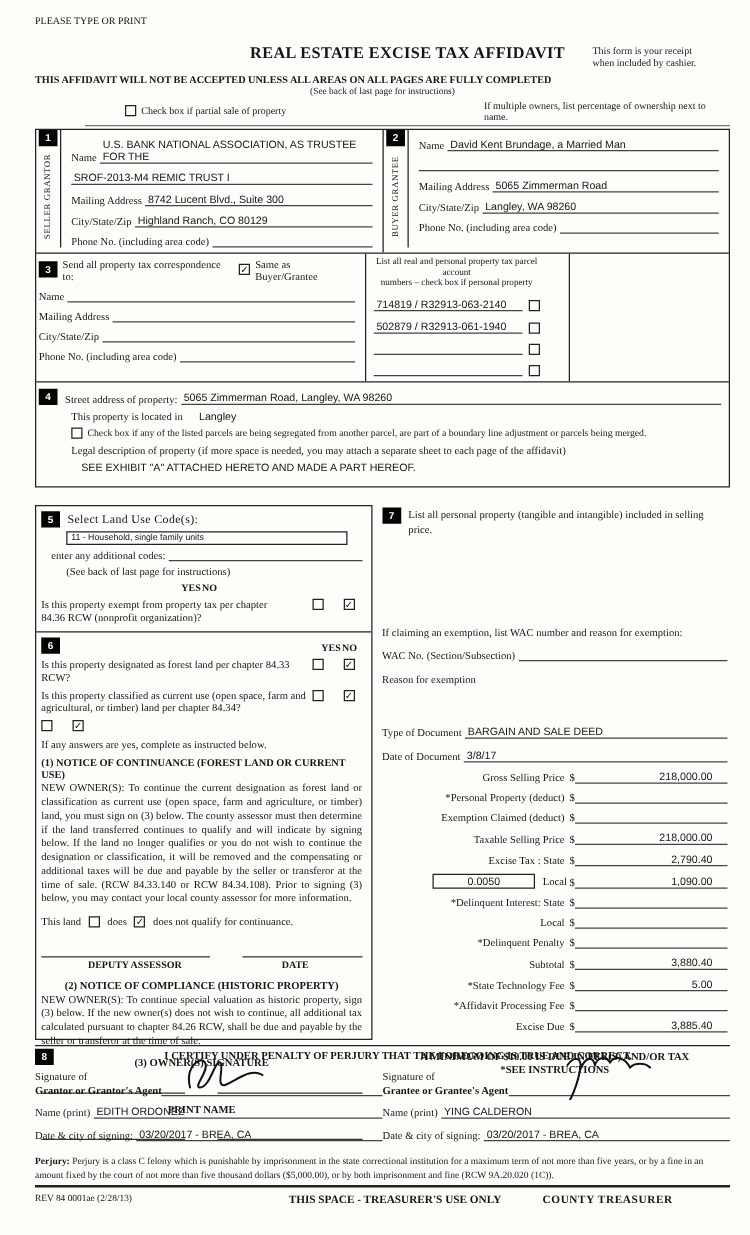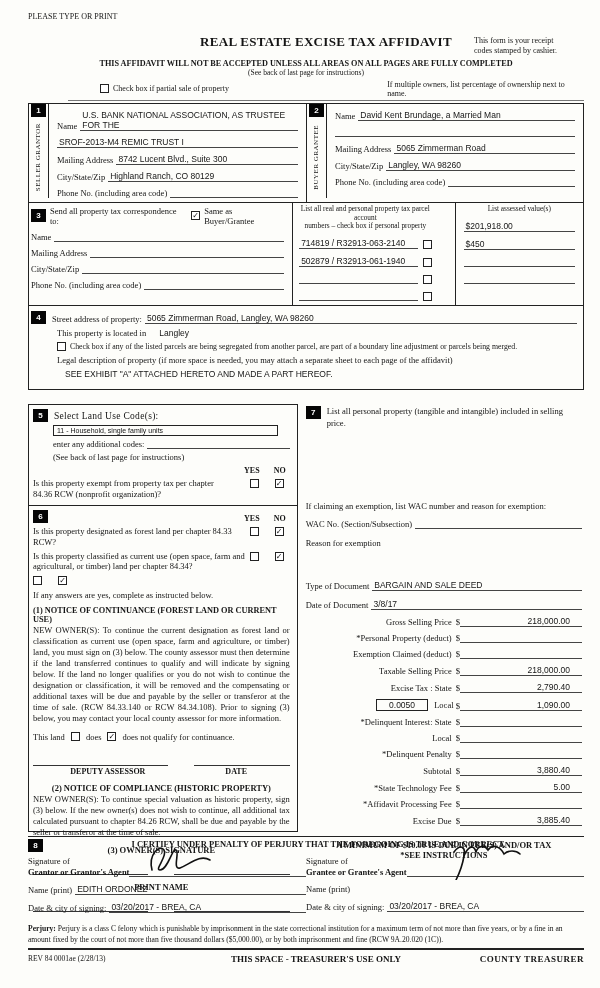--- a/index.html
+++ b/index.html
@@ -18,21 +18,21 @@
   .logo-txt { line-height:1; }
   .logo-dept { font-size:7px; font-weight:bold; padding-left:14px; }
   .logo-rev { font-size:17px; font-weight:bold; letter-spacing:-0.5px; }
   .logo-state { font-size:8.5px; font-style:italic; padding-left:10px; }
   .logo-mark { width:30px; height:30px; margin-left:2px; }
   .hdr-center { flex:1; text-align:center; padding-top:16px; }
   .title { font-size:13px; font-weight:bold; letter-spacing:0.3px; }
   .subtitle { font-size:10.5px; margin-top:2px; }
   .hdr-right { width:110px; font-size:8px; padding-top:18px; line-height:1.3; }
   .please { font-size:8px; margin-top:-6px; }
-  .warn { text-align:center; font-weight:bold; font-size:8.2px; margin-top:2px; }
+  .warn { text-align:left; font-weight:bold; font-size:8.2px; margin-top:2px; }
   .seeback { text-align:center; font-size:7.5px; }
   .partial-row { display:flex; font-size:8px; margin:3px 0 2px 40px; border-bottom:1px solid #777; padding-bottom:2px;padding-left:32px; }
   .partial-left { display:flex; align-items:center; gap:4px; width:290px; }
   
   .cb { display:inline-block; width:9px; height:9px; border:1px solid #222; background:#fff;
         font-size:8px; line-height:8px; text-align:center; color:#111; flex:none; }
   .badge { width:15px; height:13px; background:#050505; color:#fff; font-size:8px; font-weight:bold;
            display:flex; align-items:center; justify-content:center; flex:none;
            font-family:"Liberation Sans", sans-serif; }
   .uline { flex:1; border-bottom:1px solid #444; min-height:10px; padding:0 2px; }
@@ -59,71 +59,71 @@
   .sec4 { padding:3px 6px 10px 2px; }
   .sec4 .frow { margin-top:4px; }
   .indent { margin-left:26px; }
   
   .lower { display:flex; margin-top:14px; height:428px; }
   .box56 { width:48.5%; border:1px solid #222; padding:4px 7px 4px 4px; }
   .col7 { flex:1; padding:2px 2px 0 8px; }
   .sec5-head { display:flex; gap:6px; align-items:center; }
   .sec5-title { font-size:9.5px; letter-spacing:0.3px; }
   .codebox { border:1px solid #222; margin:3px 0 2px 20px; width:225px; padding:1px 3px; font-size:7px; }
-  .yesno { display:flex; justify-content:flex-end; gap:14px; font-size:8px; font-weight:bold; margin-top:4px; padding-right:4px; }
+  .yesno { display:flex; justify-content:center; gap:1px; font-size:8px; font-weight:bold; margin-top:4px; padding-right:4px; }
   .qrow { display:flex; margin-top:3px; }
   .qtext { flex:1; line-height:1.25; }
   .qcells { display:flex; gap:16px; align-items:flex-start; padding:1px 6px 0 0; }
   .hr6 { border-top:1px solid #222; margin:6px -7px 4px -4px; }
   .notice-title { font-weight:bold; font-size:8.3px; margin-top:6px; }
   .notice-body { text-align:justify; line-height:1.3; margin-top:1px; }
-  .thisland { display:flex; align-items:flex-start; gap:6px; margin-top:8px; }
+  .thisland { display:flex; align-items:flex-end; gap:6px; margin-top:8px; }
   .segrow { display:flex; gap:26px; margin-top:14px; }
   .seg { flex:1; border-bottom:1px solid #333; height:10px; }
   .seglabels { display:flex; margin-top:1px; font-size:8px; font-weight:bold; }
   .seglabels span:first-child { flex:1.4; text-align:center; }
   .seglabels span:last-child { flex:1; text-align:center; }
   .centerb { text-align:center; font-weight:bold; margin-top:7px; font-size:8.5px; }
   
   .mrow { display:flex; align-items:flex-end; margin-top:6px; }
   .mlabel { width:150px; text-align:right; padding-right:4px; white-space:nowrap; }
   .mval { display:block; text-align:right; padding-right:10px; font-family:"Liberation Sans", sans-serif; }
-  .ratebox { border:1px solid #222; width:52px; text-align:center; font-family:"Liberation Sans", sans-serif;
+  .ratebox { border:1px solid #222; width:82px; text-align:center; font-family:"Liberation Sans", sans-serif;
              display:inline-block; margin-right:4px; }
   .sec7-head { display:flex; gap:6px; }
   
   .sec8 { margin-top:4px; }
   .certify-row { display:flex; align-items:flex-start; gap:10px; border-top:1.5px solid #222; padding-top:2px; }
   .certify { flex:1; text-align:center; font-weight:bold; font-size:8.5px; }
   .sigs { display:flex; margin-top:2px; }
   .sigcol { flex:1; position:relative; }
   .signame { line-height:1.25; }
   .sig-svg { position:absolute; top:-14px; }
   .perjury { border-bottom:2px solid #222; padding:3px 0 3px 0; margin-top:8px; font-size:7.6px; line-height:1.35; }
   .perjury b { font-size:7.6px; }
   .footrow { display:flex; align-items:center; margin-top:4px; }
   .footrow .rev { width:170px; font-size:7.5px; }
   .footrow .mid { flex:1; text-align:center; font-weight:bold; font-size:9px; }
-  .footrow .ct { width:150px; text-align:right; font-weight:bold; font-size:9px; letter-spacing:0.5px; }
+  .footrow .ct { width:150px; text-align:left; font-weight:bold; font-size:9px; letter-spacing:0.5px; }
 </style>
 </head>
 <body>
 
 <div class="page">
 
   <div class="hdr">
     <div class="logo-block">
       <div class="please">PLEASE TYPE OR PRINT</div>
     </div>
     <div class="hdr-center">
       <div class="title">REAL ESTATE EXCISE TAX AFFIDAVIT</div>
     </div>
     <div class="hdr-right">
       <div>This form is your receipt</div>
-      <div>codes stamped by cashier.</div>
+      <div>when included by cashier.</div>
     </div>
   </div>
   <div class="warn">THIS AFFIDAVIT WILL NOT BE ACCEPTED UNLESS ALL AREAS ON ALL PAGES ARE FULLY COMPLETED</div>
   <div class="seeback">(See back of last page for instructions)</div>
 
   <div class="partial-row">
     <span class="partial-left">
       <span class="cb"></span>
       <span>Check box if partial sale of property</span>
     </span>
@@ -240,35 +240,20 @@
         <div class="parcel-row">
           <span class="uline"></span>
           <span class="cb"></span>
         </div>
         <div class="parcel-row">
           <span class="uline"></span>
           <span class="cb"></span>
         </div>
       </div>
 
-      <div class="corr-right">
-        <div class="small-center">List assessed value(s)</div>
-        <div class="parcel-row">
-          <span class="uline"><span class="fill">$201,918.00</span></span>
-        </div>
-        <div class="parcel-row">
-          <span class="uline"><span class="fill">$450</span></span>
-        </div>
-        <div class="parcel-row">
-            <span class="uline"></span>
-          </div>
-        <div class="parcel-row">
-            <span class="uline"></span>
-          </div>
-      </div>
     </div>
 
     <div class="sec4">
       <div class="frow" style="margin-top:2px;">
         <div class="badge" style="margin-right:6px;">4</div>
         <span class="flabel">Street address of property:</span>
         <span class="uline"><span class="fill">5065 Zimmerman Road, Langley, WA 98260</span></span>
       </div>
       <div class="frow indent">
         <span class="flabel">This property is located in</span>
@@ -288,21 +273,21 @@
   </div>
 
   <div class="lower">
     <div class="box56">
 
       <div class="sec5-head">
         <div class="badge">5</div>
         <span class="sec5-title">Select Land Use Code(s):</span>
       </div>
       <div class="codebox fill">11 - Household, single family units</div>
-      <div class="frow" style="margin-left:20px; margin-top:3px;">
+      <div class="frow" style="margin-left:8px; margin-top:3px;">
         <span class="flabel">enter any additional codes:</span>
         <span class="uline"></span>
       </div>
       <div style="margin-left:20px; margin-top:3px;">(See back of last page for instructions)</div>
       <div class="yesno">
         <span>YES</span>
         <span>NO</span>
       </div>
       <div class="qrow">
         <span class="qtext">
@@ -541,20 +526,21 @@
         </svg>
         <div class="frow" style="margin-top:2px;">
           <span class="signame">
             <span>Signature of</span><br>
             <b>Grantee or Grantee's Agent</b>
           </span>
           <span class="uline"></span>
         </div>
         <div class="frow" style="margin-top:7px;">
           <span class="flabel">Name (print)</span>
+          <span class="uline"><span class="fill">YING CALDERON</span></span>
         </div>
         <div class="frow" style="margin-top:7px;">
           <span class="flabel">Date &amp; city of signing:</span>
           <span class="uline"><span class="fill">03/20/2017 - BREA, CA</span></span>
         </div>
       </div>
     </div>
   </div>
 
   <div class="perjury">

